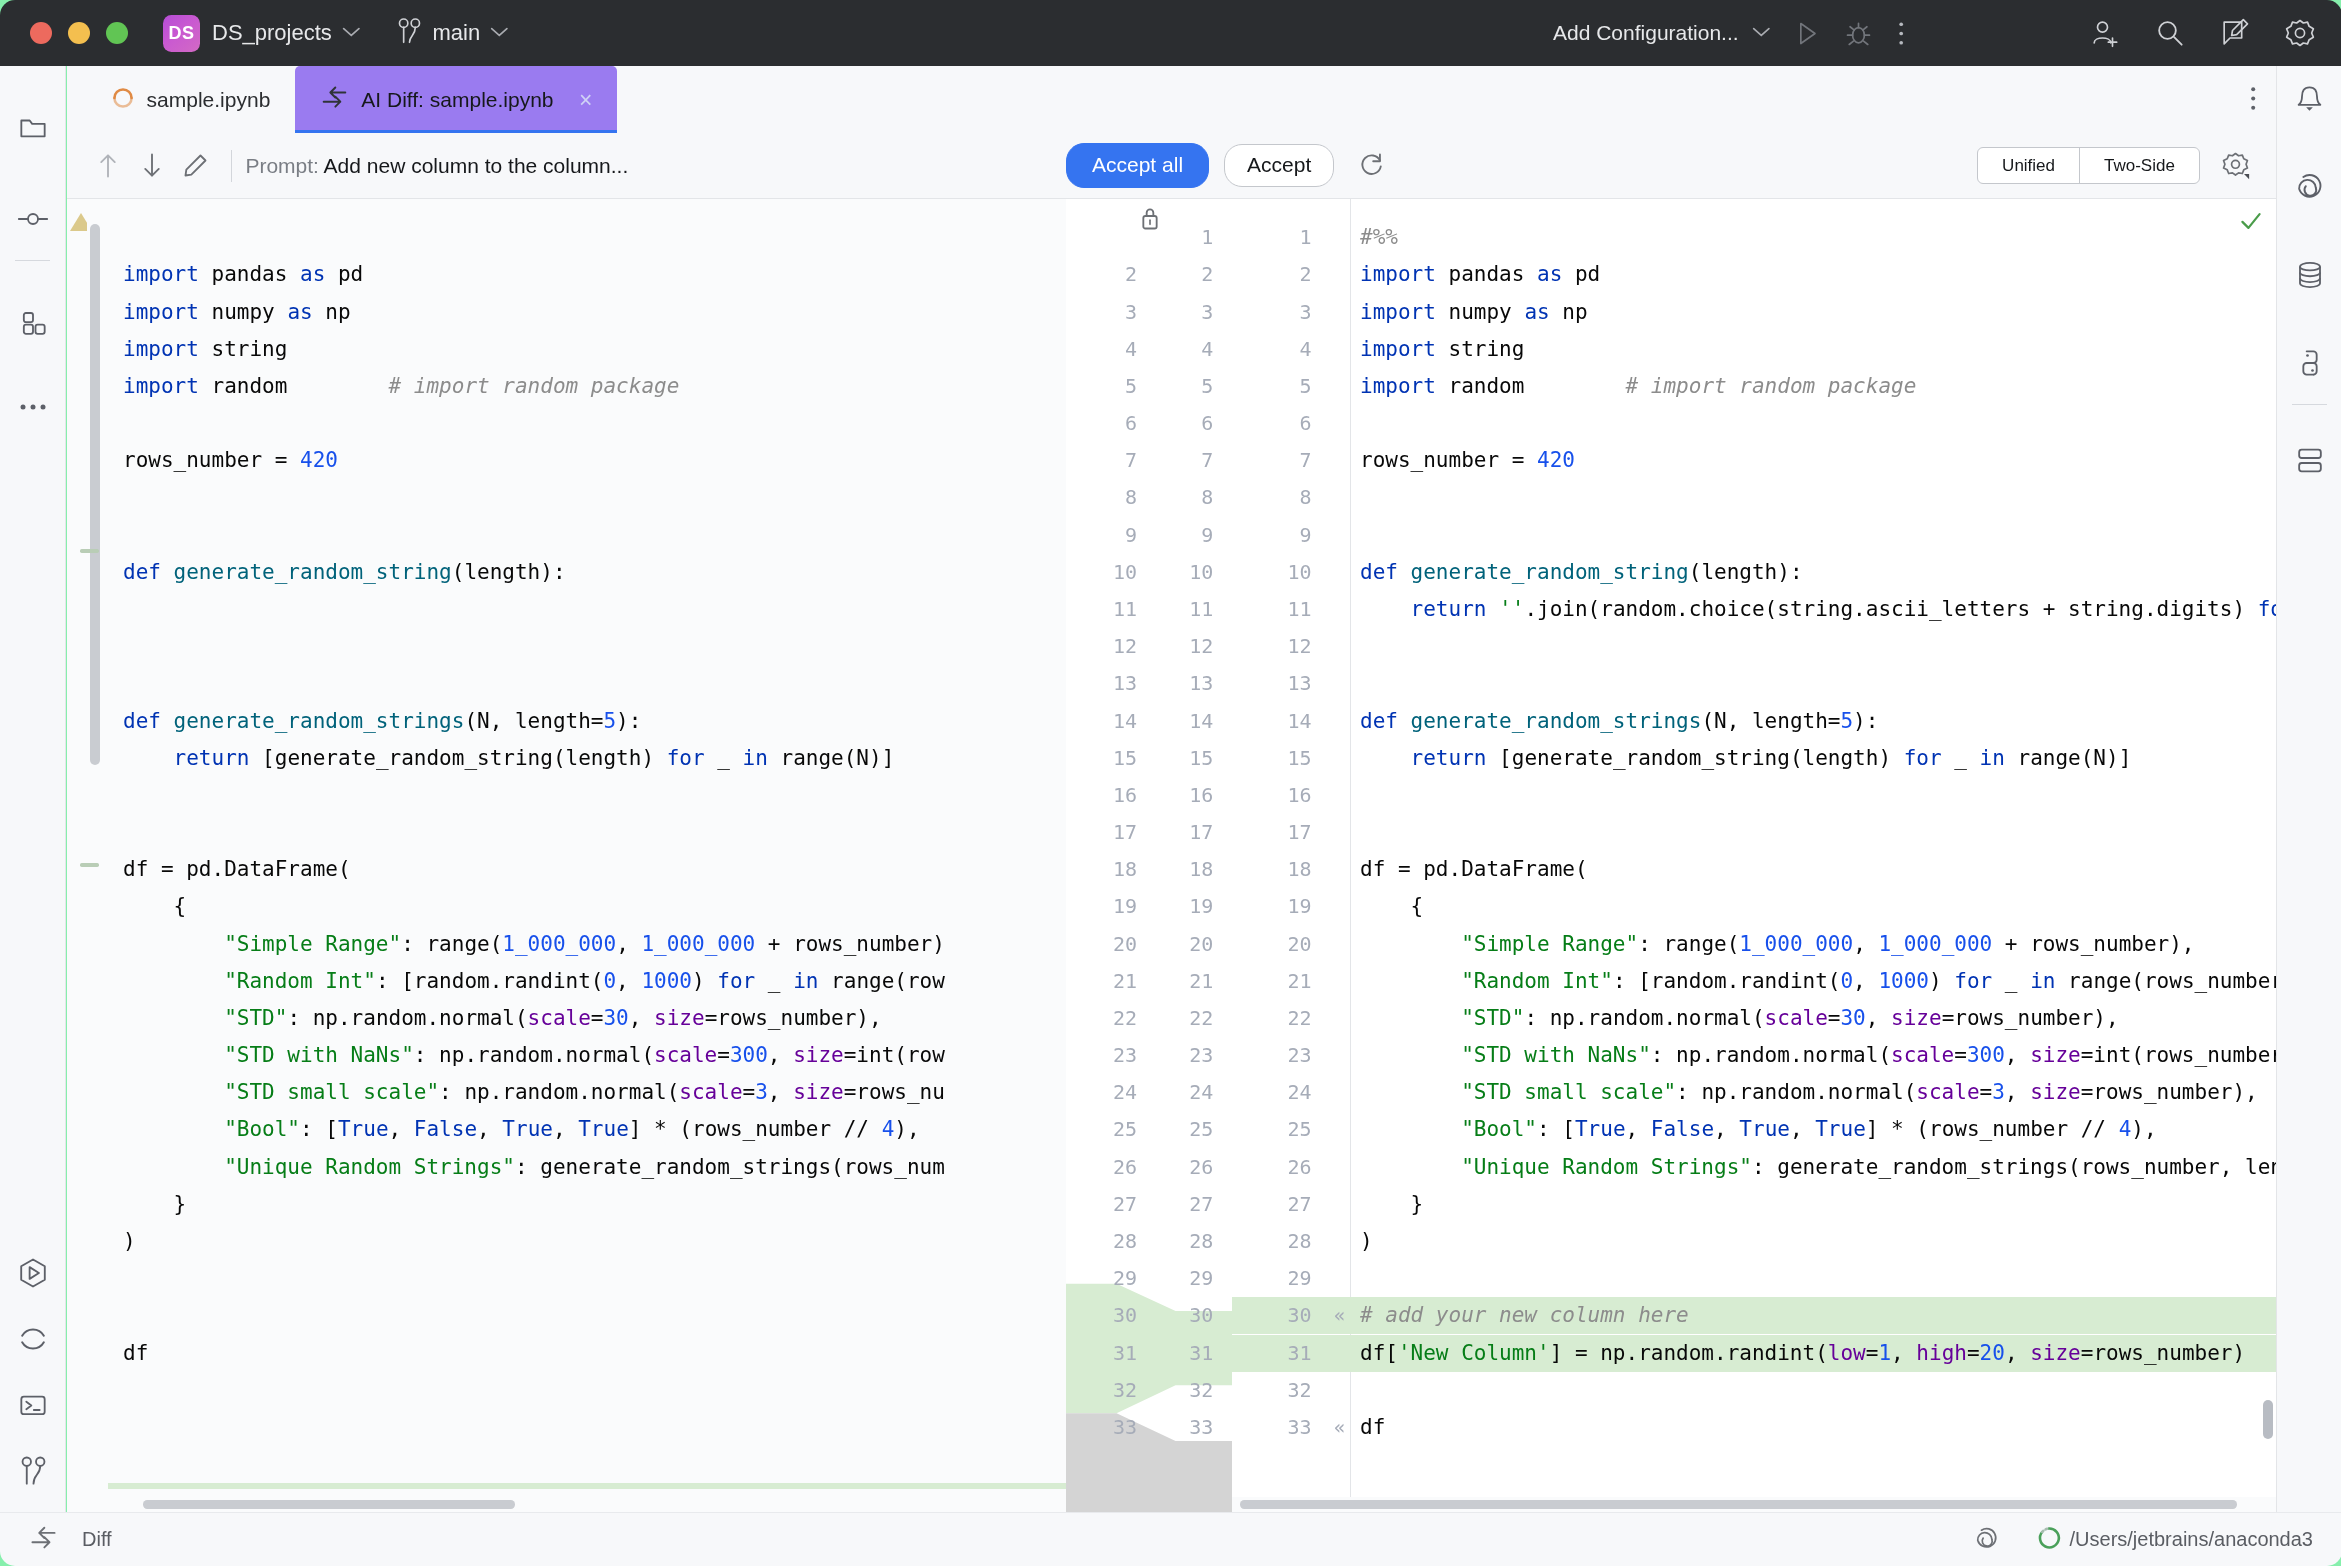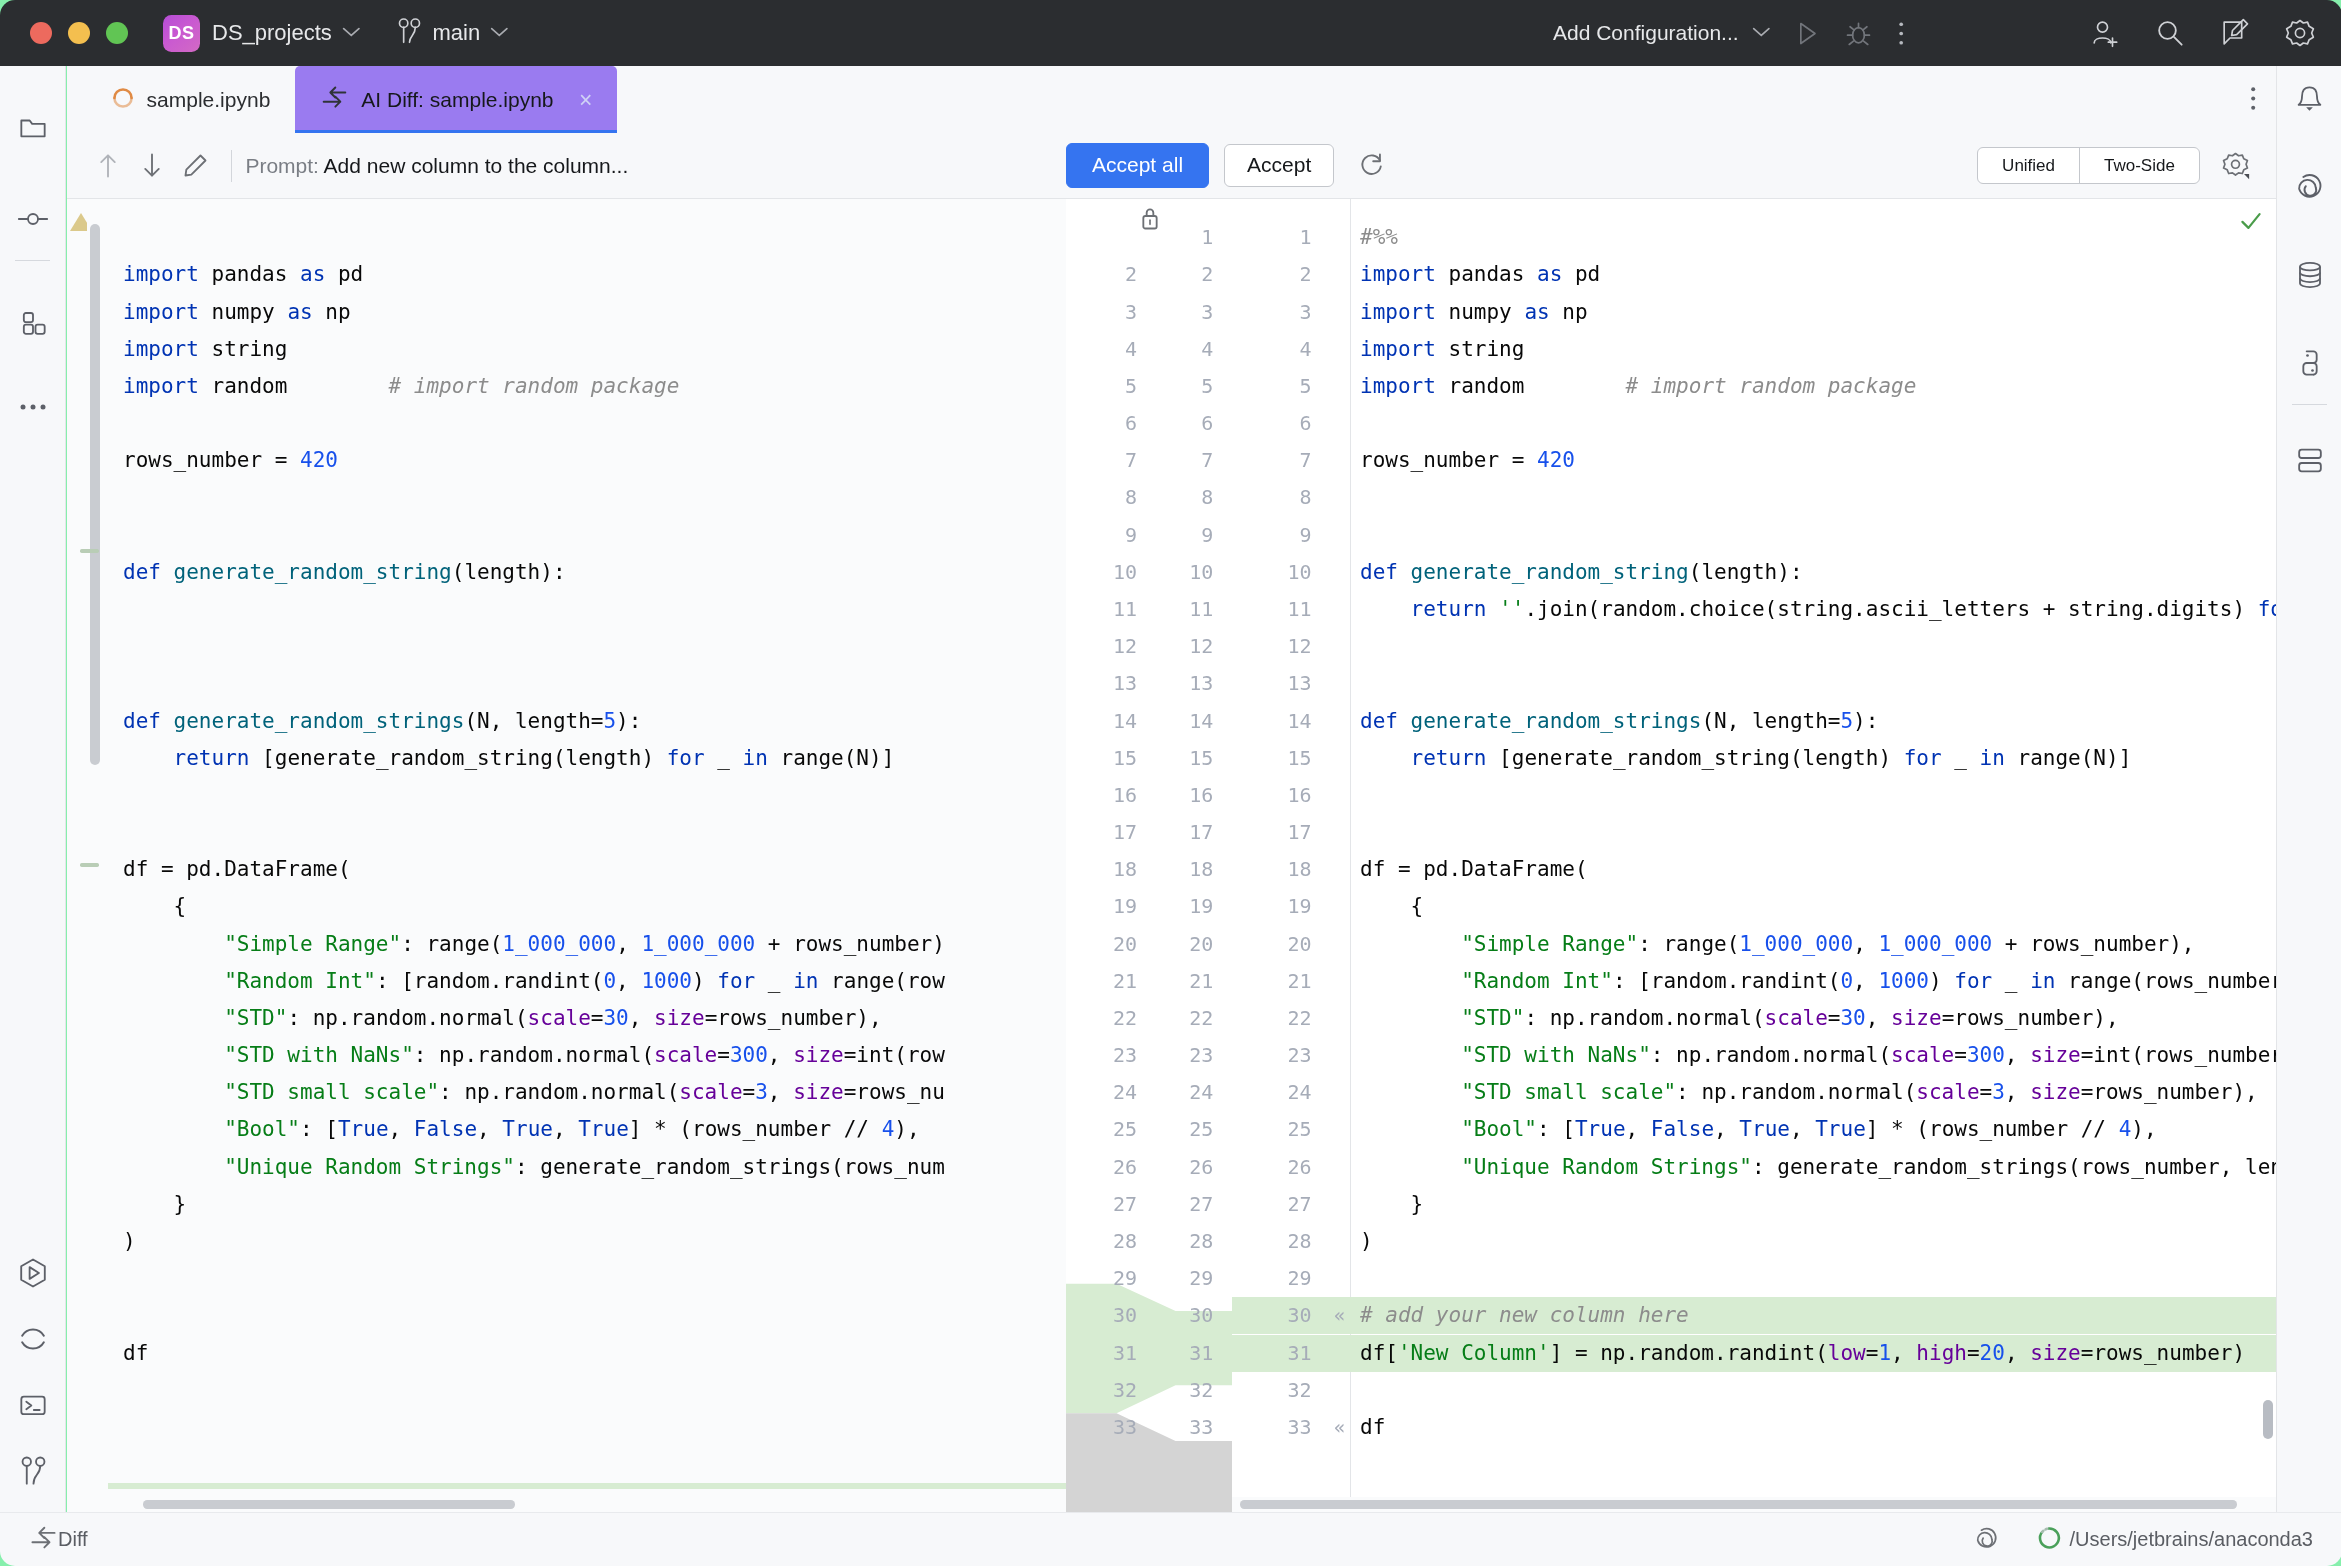--- a/index.html
+++ b/index.html
@@ -93,21 +93,21 @@
     background:#f7f8fa; border-bottom: 0.8px solid #e3e5e8;
     display:flex; align-items:center;
   }
   .dt-ico { width: 44px; display:flex; align-items:center; justify-content:center; }
   .dt-sep { width:0.8px; height: 32px; background:#d3d6db; margin: 0 13.5px; }
   .prompt-text { font-size: 21px; color:#16181b; white-space:nowrap; }
   .prompt-label { color:#7a7e85; }
 
   .dt-center { position:absolute; left: 999px; display:flex; align-items:center; gap: 15px; }
   .btn {
-    font-size: 21px; padding: 7.6px 22px; border-radius: 6px; border: 0.8px solid #c4c7cc;
+    font-size: 21px; padding: 7.6px 22px; border-radius: 18px; border: 0.8px solid #c4c7cc;
     background:#fff; color:#16181b; line-height: 1.25;
   }
   .btn.primary { background:#3574f0; color:#fff; border-color:#3574f0; padding: 8.4px 25px; }
 
   .dt-right { position:absolute; right: 18.6px; display:flex; align-items:center; gap: 13.5px; }
   .seg { display:flex; border:0.8px solid #c4c7cc; border-radius: 6px; overflow:hidden; background:#fff; }
   .seg > div { font-size: 17px; padding: 7.6px 24px; color:#16181b; }
   .seg > div + div { border-left: 0.8px solid #c4c7cc; }
 
   
@@ -196,21 +196,21 @@
 
   .lockicon { position:absolute; left: 1139px; top: 206px; }
 
   
   .statusbar {
     position:absolute; left:0; bottom:0; width: 2342px; height: 54px;
     background:#f7f8fa; display:flex; align-items:center;
     border-bottom-left-radius: 15px; border-bottom-right-radius: 15px;
     border-top: 0.8px solid #e8eaed;
   }
-  .sb-left { display:flex; align-items:center; gap: 0; margin-left: 29px; }
+  .sb-left { display:flex; align-items:center; gap: 24px; margin-left: 29px; }
   .sb-text { font-size: 20px; color:#5a5d63; }
   .sb-right { position:absolute; right: 29px; display:flex; align-items:center; gap: 38px; }
 </style>
 </head>
 <body>
 
 <div class="app">
 
   <div class="titlebar">
     <div class="traffic">

